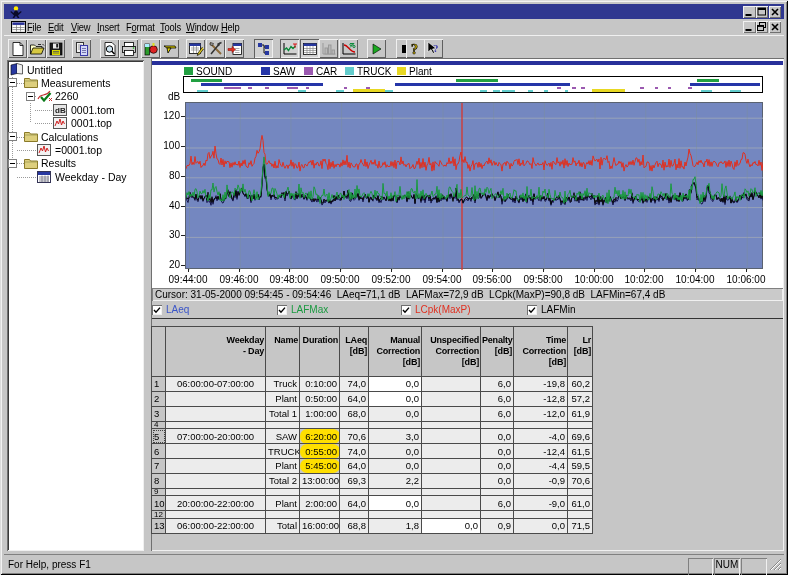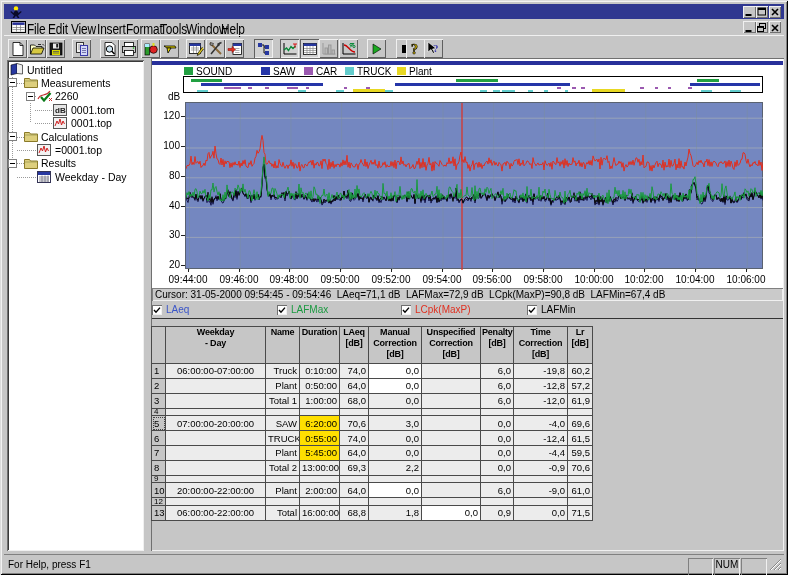--- a/index.html
+++ b/index.html
@@ -4,21 +4,21 @@
 html,body{width:788px;height:575px;overflow:hidden;}
 body{font-family:"Liberation Sans",sans-serif;background:#c6c6c6;position:relative;}
 .abs{position:absolute;}
 #frame{position:absolute;inset:0;background:#c6c6c6;
  box-shadow:inset 1px 1px 0 #dcdcdc, inset -1px -1px 0 #000, inset 2px 2px 0 #f2f2f2, inset -2px -2px 0 #808080;}
 #title{position:absolute;left:4px;top:4px;right:4px;height:15px;background:#2f3790;color:#fff;
  font-size:12.3px;font-weight:bold;line-height:15px;letter-spacing:-0.1px;}
 #title .txt{position:absolute;left:21px;top:0;}
 .wbtn{position:absolute;top:1.5px;width:12.5px;height:12px;background:#c6c6c6;
  box-shadow:inset 1px 1px 0 #f0f0f0, inset -1px -1px 0 #707070;}
-#menubar{position:absolute;left:4px;top:20px;right:4px;height:14px;font-size:14px;color:#000;letter-spacing:-0.2px;}
+#menubar{position:absolute;left:4px;top:20px;right:4px;height:14px;font-size:11px;color:#000;letter-spacing:-0.2px;}
 #menubar span.mi{position:absolute;top:1px;display:inline-block;transform:scaleX(0.85);transform-origin:0 50%;}
 u{text-decoration:underline;}
 #toolbar{position:absolute;left:4px;top:35px;right:4px;height:23px;border-top:1px solid #f0f0f0;}
 .tbtn{position:absolute;top:3px;width:19px;height:19px;background:#c6c6c6;
  box-shadow:inset 1px 1px 0 #f0f0f0, inset -1px -1px 0 #606060;}
 .tbtn.pressed{box-shadow:inset 1px 1px 0 #606060, inset -1px -1px 0 #f0f0f0;background:#d2d2d2;}
 .tbtn svg{position:absolute;left:1.5px;top:1.5px;}
 #tree{position:absolute;left:7px;top:60px;width:137px;height:491px;background:#fff;
  box-shadow:inset 1px 1px 0 #707070, inset -1px -1px 0 #f0f0f0, inset 2px 2px 0 #3a3a3a;
  font-size:10.5px;}
@@ -37,25 +37,25 @@
  box-shadow:inset 1px 1px 0 #808080, inset -1px -1px 0 #f0f0f0;font-size:10px;line-height:13px;color:#000;}
 #cbrow{position:absolute;left:1px;top:244px;width:631px;height:16px;font-size:10px;}
 .cb{position:absolute;top:3px;width:10px;height:10px;background:#fff;
  box-shadow:inset 1px 1px 0 #707070, inset -1px -1px 0 #f0f0f0;}
 .cb svg{position:absolute;left:0;top:0;}
 .cblab{position:absolute;top:2px;}
 #tblzone{position:absolute;left:1px;top:260px;width:631px;height:232px;background:#c6c6c6;border-top:1px solid #333;}
 table{border-collapse:collapse;position:absolute;left:-1px;top:7px;font-size:9.5px;table-layout:fixed;width:442px;}
 td,th{border:1px solid #4a4a4a;padding:0 2px;overflow:hidden;white-space:nowrap;line-height:11px;}
 tr.sr td{line-height:6px;font-size:8px;}
-th{background:#c6c6c6;font-weight:bold;vertical-align:top;text-align:center;font-size:9px;letter-spacing:-0.2px;padding:0 1px;}
+th{background:#c6c6c6;font-weight:bold;vertical-align:top;text-align:right;font-size:9px;letter-spacing:-0.2px;padding:8px 1px;}
 td{background:#ececec;text-align:right;}
 td.rn{background:#c6c6c6;text-align:left;}
 td.w{background:#fff;}
-td.y{background:#ffdf00;}
+td.y{background:#ffdf00;border-radius:7px;}
 td.c{text-align:center;}
 td.f{outline:1px dotted #444;outline-offset:-2px;}
 #status{position:absolute;left:4px;top:554px;right:4px;height:18px;border-top:1px solid #808080;font-size:10px;}
 .spanel{position:absolute;top:3px;height:29px;box-shadow:inset 1px 1px 0 #808080, inset -1px -1px 0 #f0f0f0;}
 </style></head>
 <body>
 <div id="frame"></div>
 <div id="title">
   <svg class="abs" style="left:6px;top:2px" width="12" height="12" viewBox="0 0 12 12">
     <circle cx="6" cy="2.4" r="2.2" fill="#ffe800"></circle>

